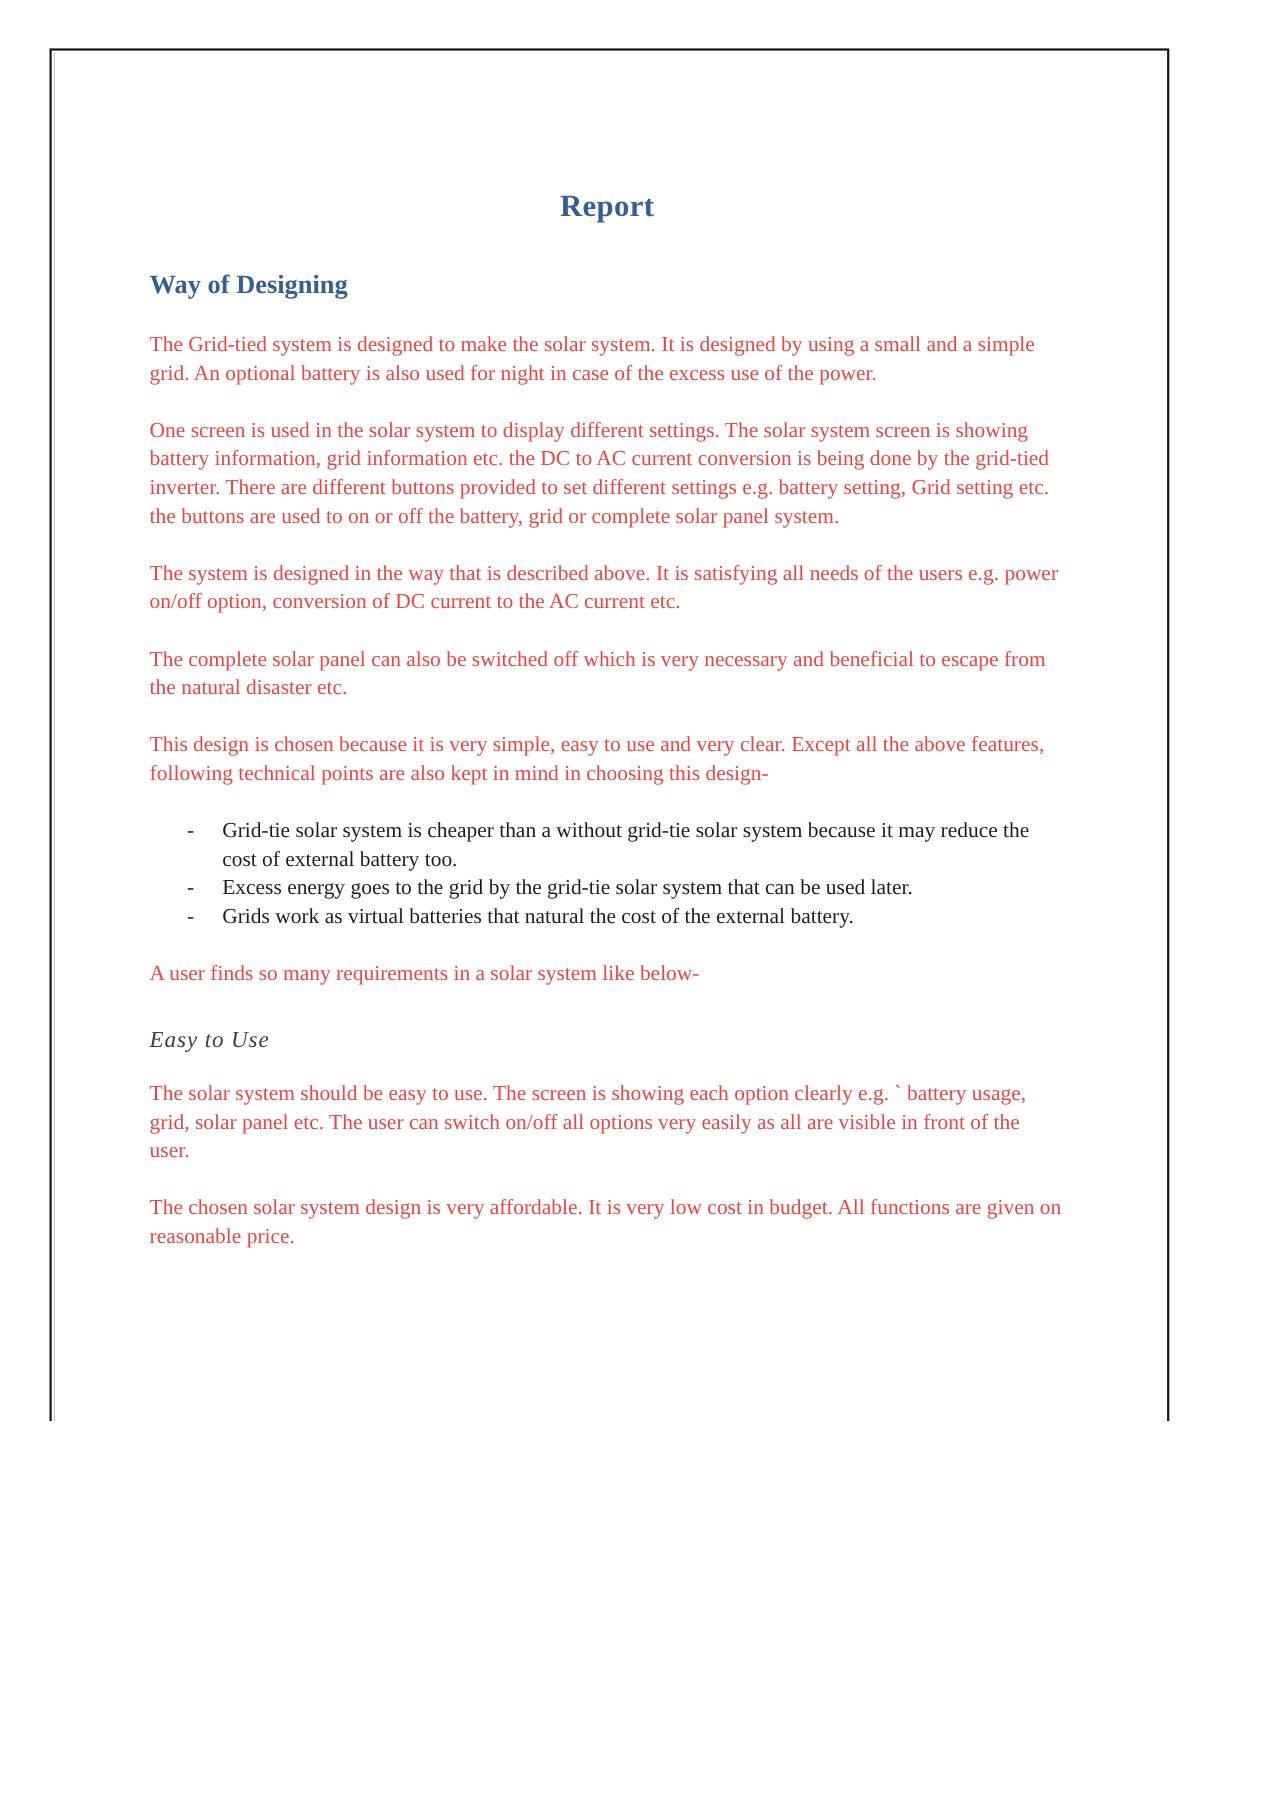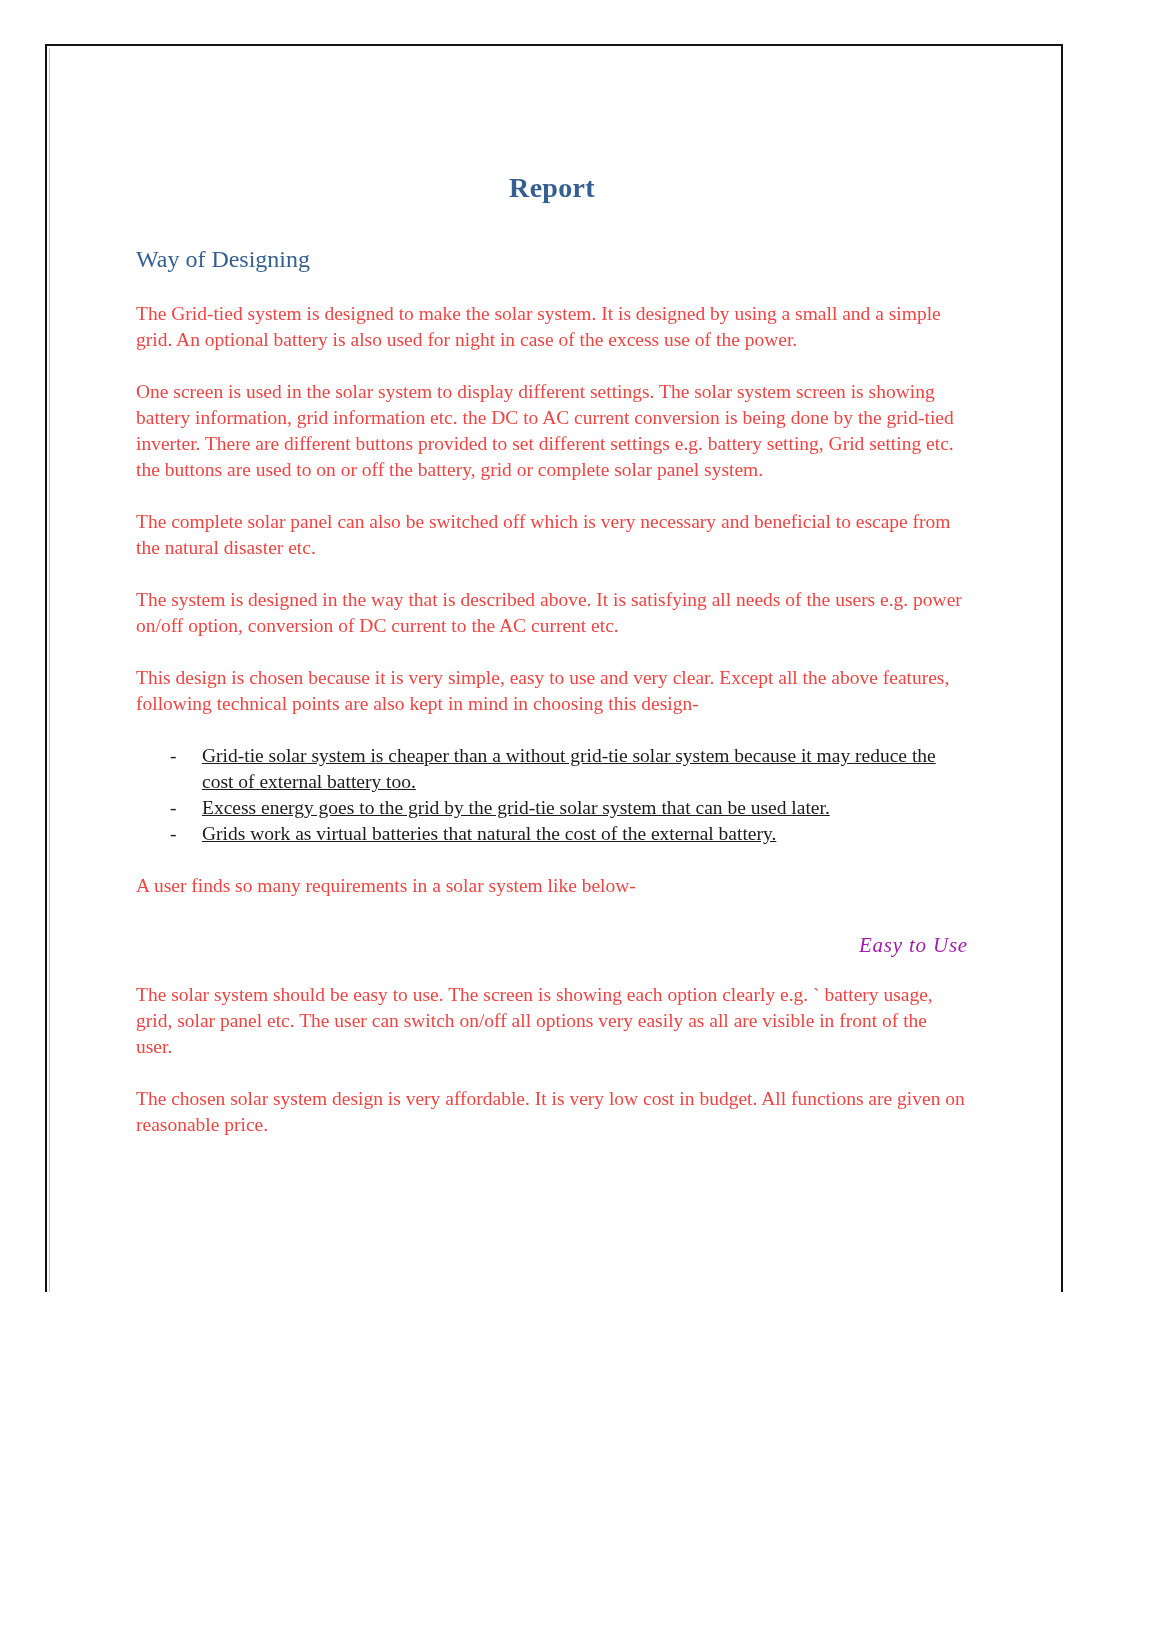--- a/index.html
+++ b/index.html
@@ -49,21 +49,21 @@
     margin: 0 0 42px 0;
     text-align: center;
     font-size: 28px;
     font-weight: bold;
     color: #365f91;
     letter-spacing: 0.3px;
   }
   .section-heading {
     margin: 48px 0 28px 0;
     font-size: 24px;
-    font-weight: normal;
+    font-weight: bold;
     color: #365f91;
   }
   .section-heading.first {
     margin-top: 0;
   }
   .para {
     margin: 0 0 26px 0;
     font-size: 19.5px;
     line-height: 26px;
     color: #ef4444;
@@ -78,48 +78,46 @@
     color: #1c1c1c;
   }
   .list-marker {
     flex: 0 0 auto;
     width: 32px;
     margin-left: 34px;
     text-align: left;
   }
   .list-text {
     flex: 1 1 auto;
-    text-decoration: underline;
   }
   .sub-heading {
     margin: 34px 0 24px 0;
     font-size: 21px;
     font-style: italic;
     font-weight: normal;
-    color: #a21caf;
+    color: #404040;
     letter-spacing: 0.8px;
-    text-align: right;
   }
 </style>
 </head>
 <body>
 
 <div class="canvas">
   <div class="page-border"></div>
 
   <div class="content">
 
     <h1 class="doc-title">Report</h1>
 
     <section>
       <h2 class="section-heading first">Way of Designing</h2>
       <p class="para">The Grid-tied system is designed to make the solar system. It is designed by using a small and a simple grid. An optional battery is also used for night in case of the excess use of the power.</p>
       <p class="para">One screen is used in the solar system to display different settings. The solar system screen is showing battery information, grid information etc. the DC to AC current conversion is being done by the grid-tied inverter. There are different buttons provided to set different settings e.g. battery setting, Grid setting etc. the buttons are used to on or off the battery, grid or complete solar panel system.</p>
+      <p class="para">The system is designed in the way that is described above. It is satisfying all needs of the users e.g. power on/off option, conversion of DC current to the AC current etc.</p>
       <p class="para">The complete solar panel can also be switched off which is very necessary and beneficial to escape from the natural disaster etc.</p>
-      <p class="para">The system is designed in the way that is described above. It is satisfying all needs of the users e.g. power on/off option, conversion of DC current to the AC current etc.</p>
     </section>
 
     <section>
       <p class="para">This design is chosen because it is very simple, easy to use and very clear. Except all the above features, following technical points are also kept in mind in choosing this design-</p>
       <div class="list">
         <div class="list-item">
           <span class="list-marker">-</span>
           <span class="list-text">Grid-tie solar system is cheaper than a without grid-tie solar system because it may reduce the cost of external battery too.</span>
         </div>
         <div class="list-item">

